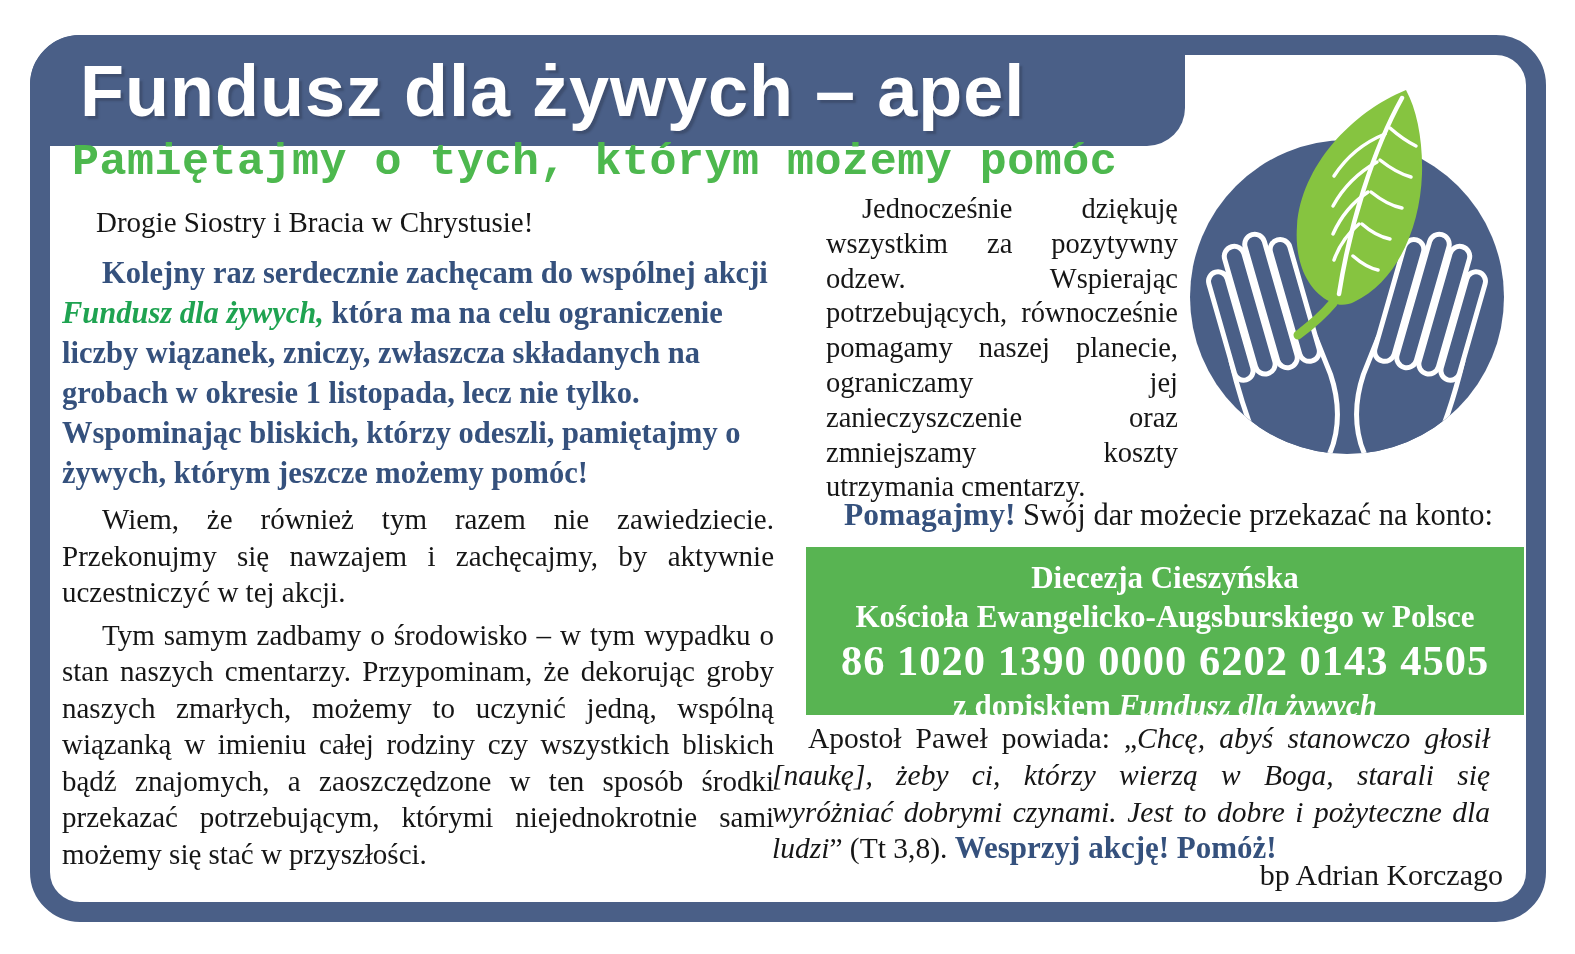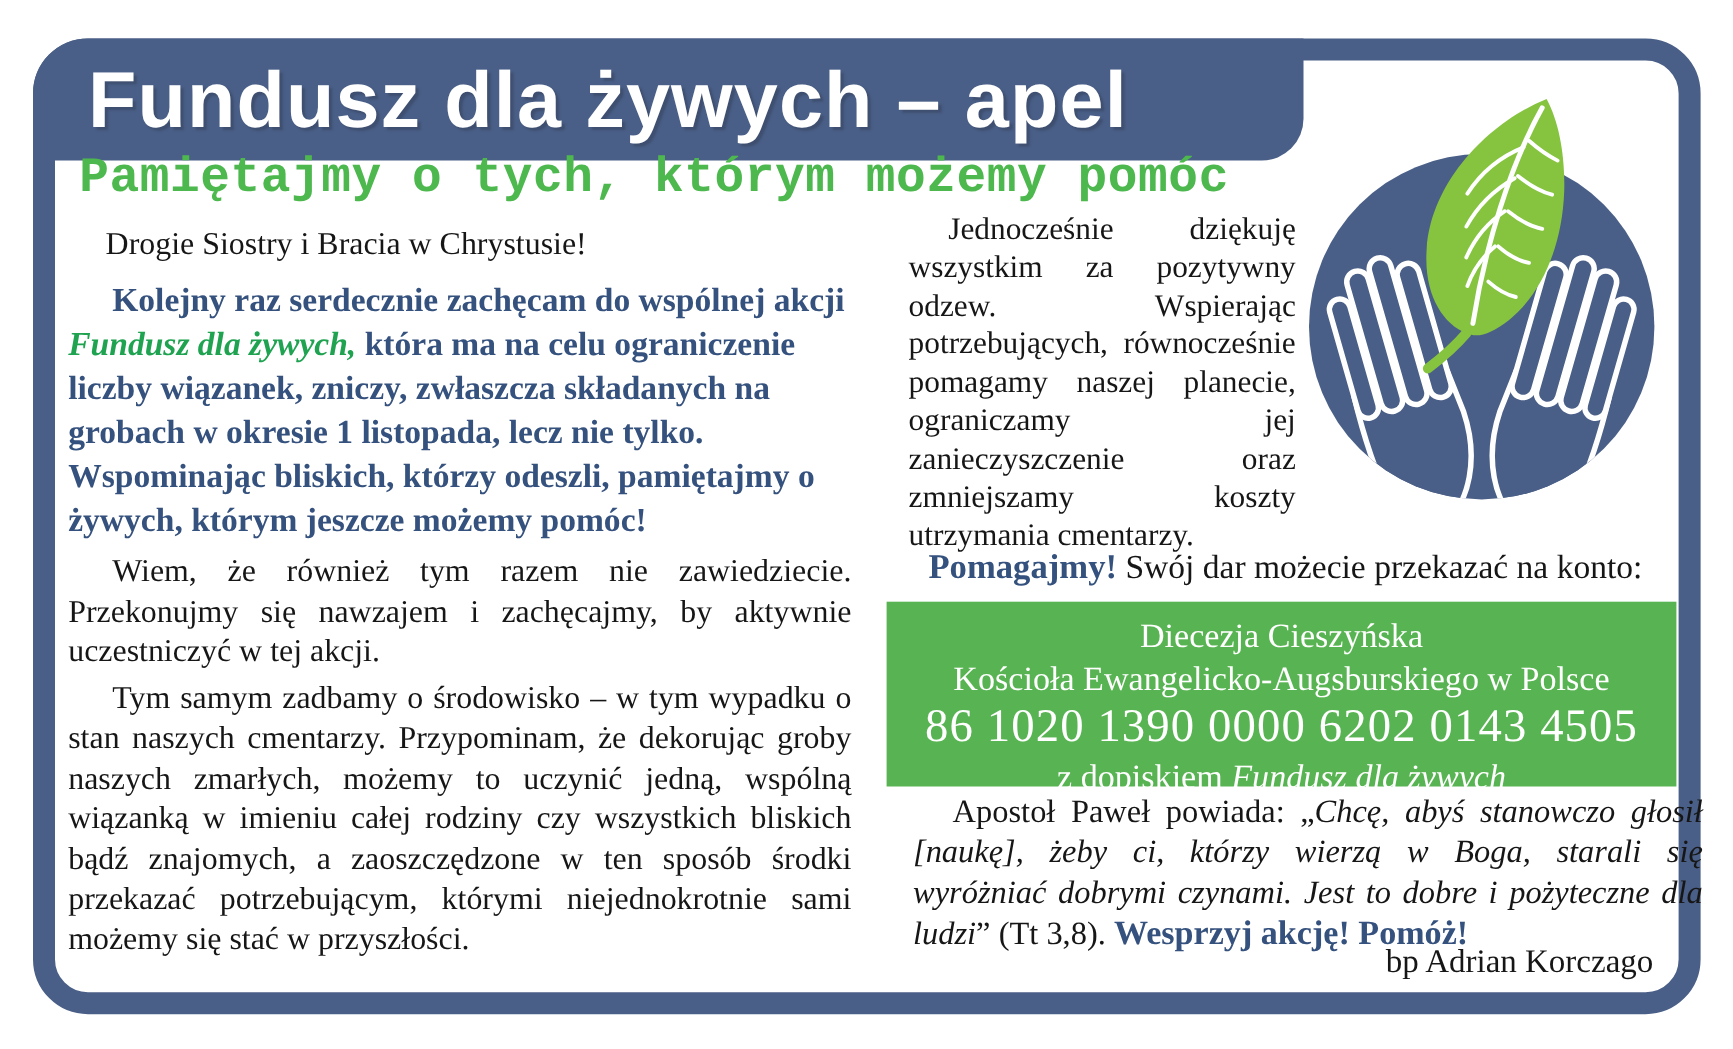--- a/index.html
+++ b/index.html
@@ -34,25 +34,25 @@
     color:#35517d;text-indent:40px;
   }
   .fund-name{color:#1fa351;font-style:italic;}
   .para{margin:6px 0 0 0;font-size:29px;line-height:36.5px;text-align:justify;text-indent:40px;}
   .col-right{position:absolute;left:806px;top:192px;width:352px;margin-left:20px;}
   .para-narrow{margin:0;font-size:28.5px;line-height:34.8px;text-align:justify;text-indent:36px;}
   .donate-line{position:absolute;left:806px;top:497px;width:720px;margin:0;font-size:30.5px;text-indent:38px;white-space:nowrap;font-family:Liberation Serif, serif;}
   .donate-lead{font-weight:bold;color:#35517d;font-size:31.5px;}
   .account-box{
     position:absolute;left:806px;top:547px;width:718px;height:168px;box-sizing:border-box;
-    background:#58b452;color:#ffffff;text-align:center;font-weight:normal;padding-top:11px;
+    background:#58b452;color:#ffffff;text-align:center;font-weight:bold;padding-top:11px;
   }
   .box-line{font-size:31px;line-height:39px;}
   .box-acct{font-size:42.5px;line-height:50px;letter-spacing:1px;}
-  .quote-para{position:absolute;left:830px;top:720px;width:718px;margin:0;font-size:29.5px;line-height:36.8px;text-align:justify;text-indent:36px;}
+  .quote-para{position:absolute;left:772px;top:720px;width:718px;margin:0;font-size:29.5px;line-height:36.8px;text-align:justify;text-indent:36px;}
   .cta{font-weight:bold;color:#35517d;font-size:31px;}
   .signature{position:absolute;right:72px;top:858px;margin:0;font-size:30px;}
   .illo{position:absolute;left:1186px;top:84px;width:322px;height:380px;}
   .illo svg{width:100%;height:100%;display:block;}
 </style>
 </head>
 <body>
 
 <div class="frame"></div>
 

